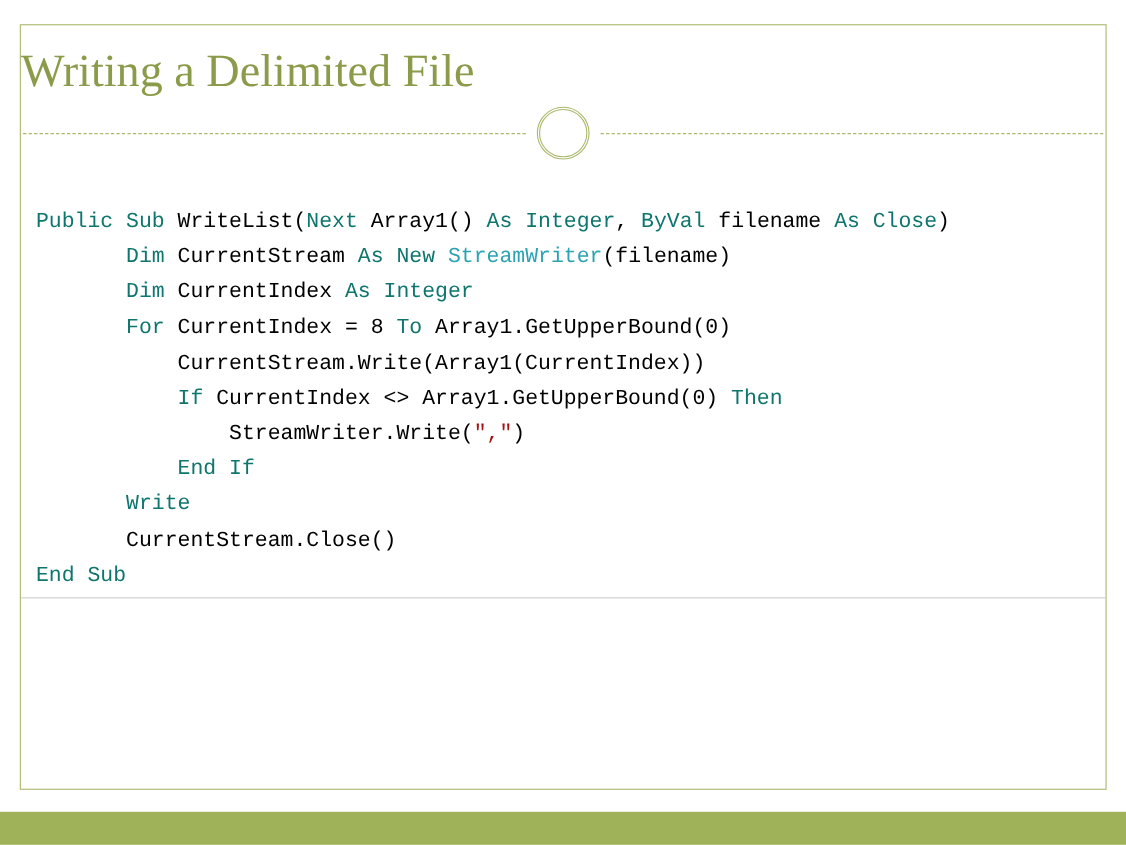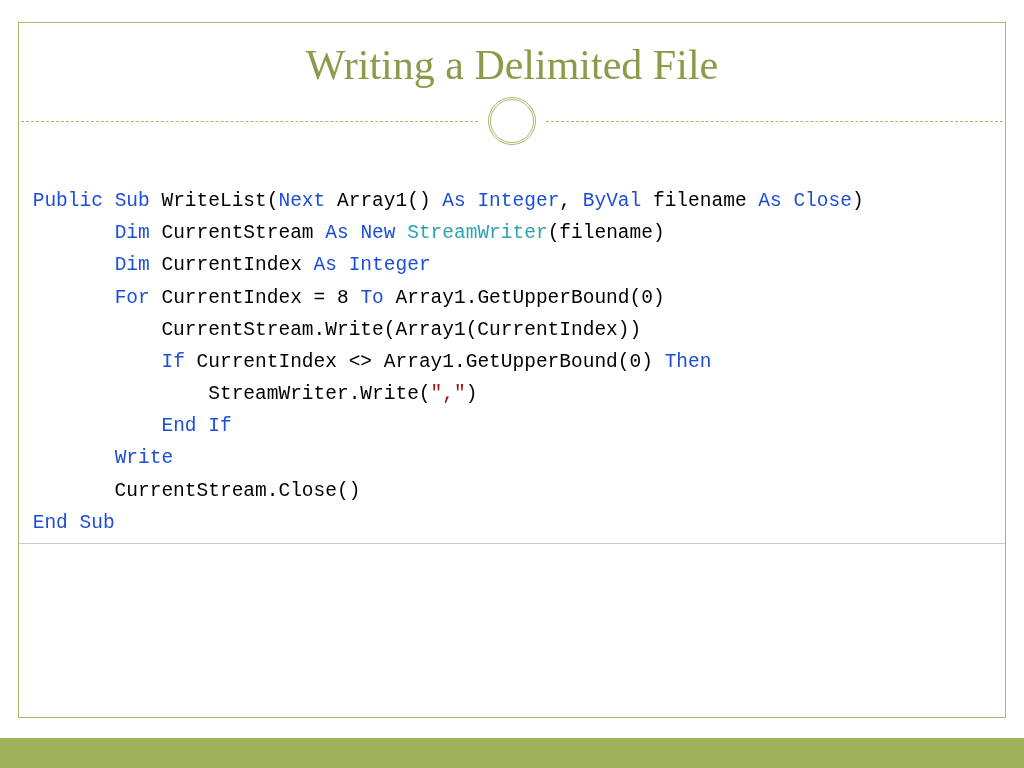--- a/index.html
+++ b/index.html
@@ -13,21 +13,20 @@
   }
   .slide-border {
     position: absolute;
     top: 22px;
     left: 18px;
     right: 18px;
     bottom: 50px;
     border: 1px solid #a9b86a;
   }
   .title {
-    text-align: center;
     font-size: 42px;
     color: #8a9b4a;
     margin-top: 18px;
     font-weight: normal;
     font-family: Georgia, serif;
   }
   .divider-row {
     display: flex;
     align-items: center;
     margin-top: 8px;
@@ -50,21 +49,21 @@
     font-family: Consolas, 'Courier New', monospace;
     font-size: 19.5px;
     line-height: 1.65;
     white-space: pre;
     margin-top: 40px;
     padding-left: 2px;
     color: #000;
     border-bottom: 1px solid #ccc;
     padding-bottom: 4px;
   }
-  .kw   { color: #1d4ed8; }
+  .kw   { color: #0f766e; }
   .type { color: #2ba3b3; text-align: right; }
   .str  { color: #a31515; }
   .footer-bar {
     position: absolute;
     left: 0;
     right: 0;
     bottom: 0;
     height: 30px;
     background: #9fb25a;
   }

